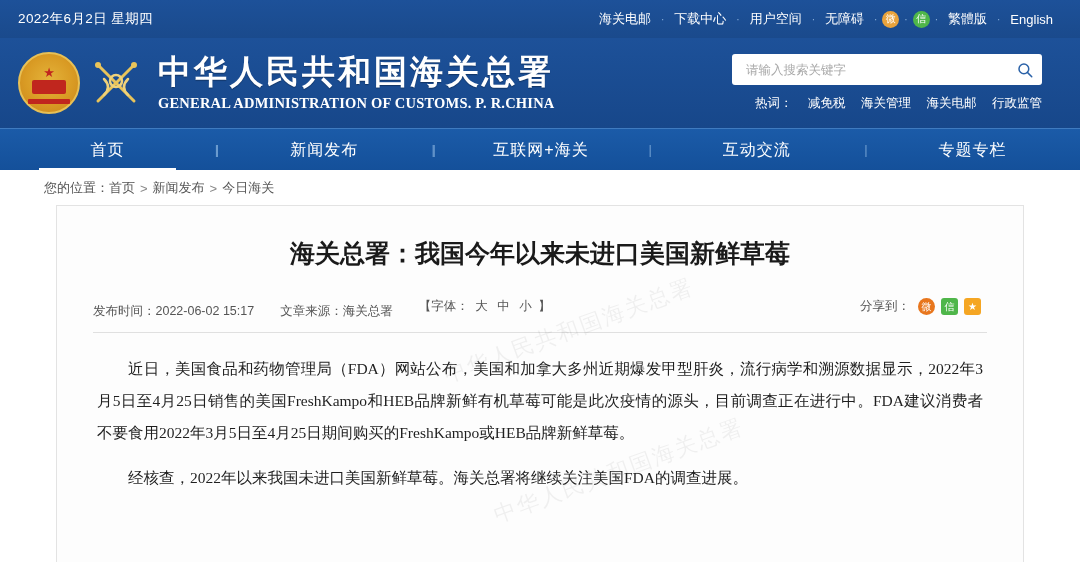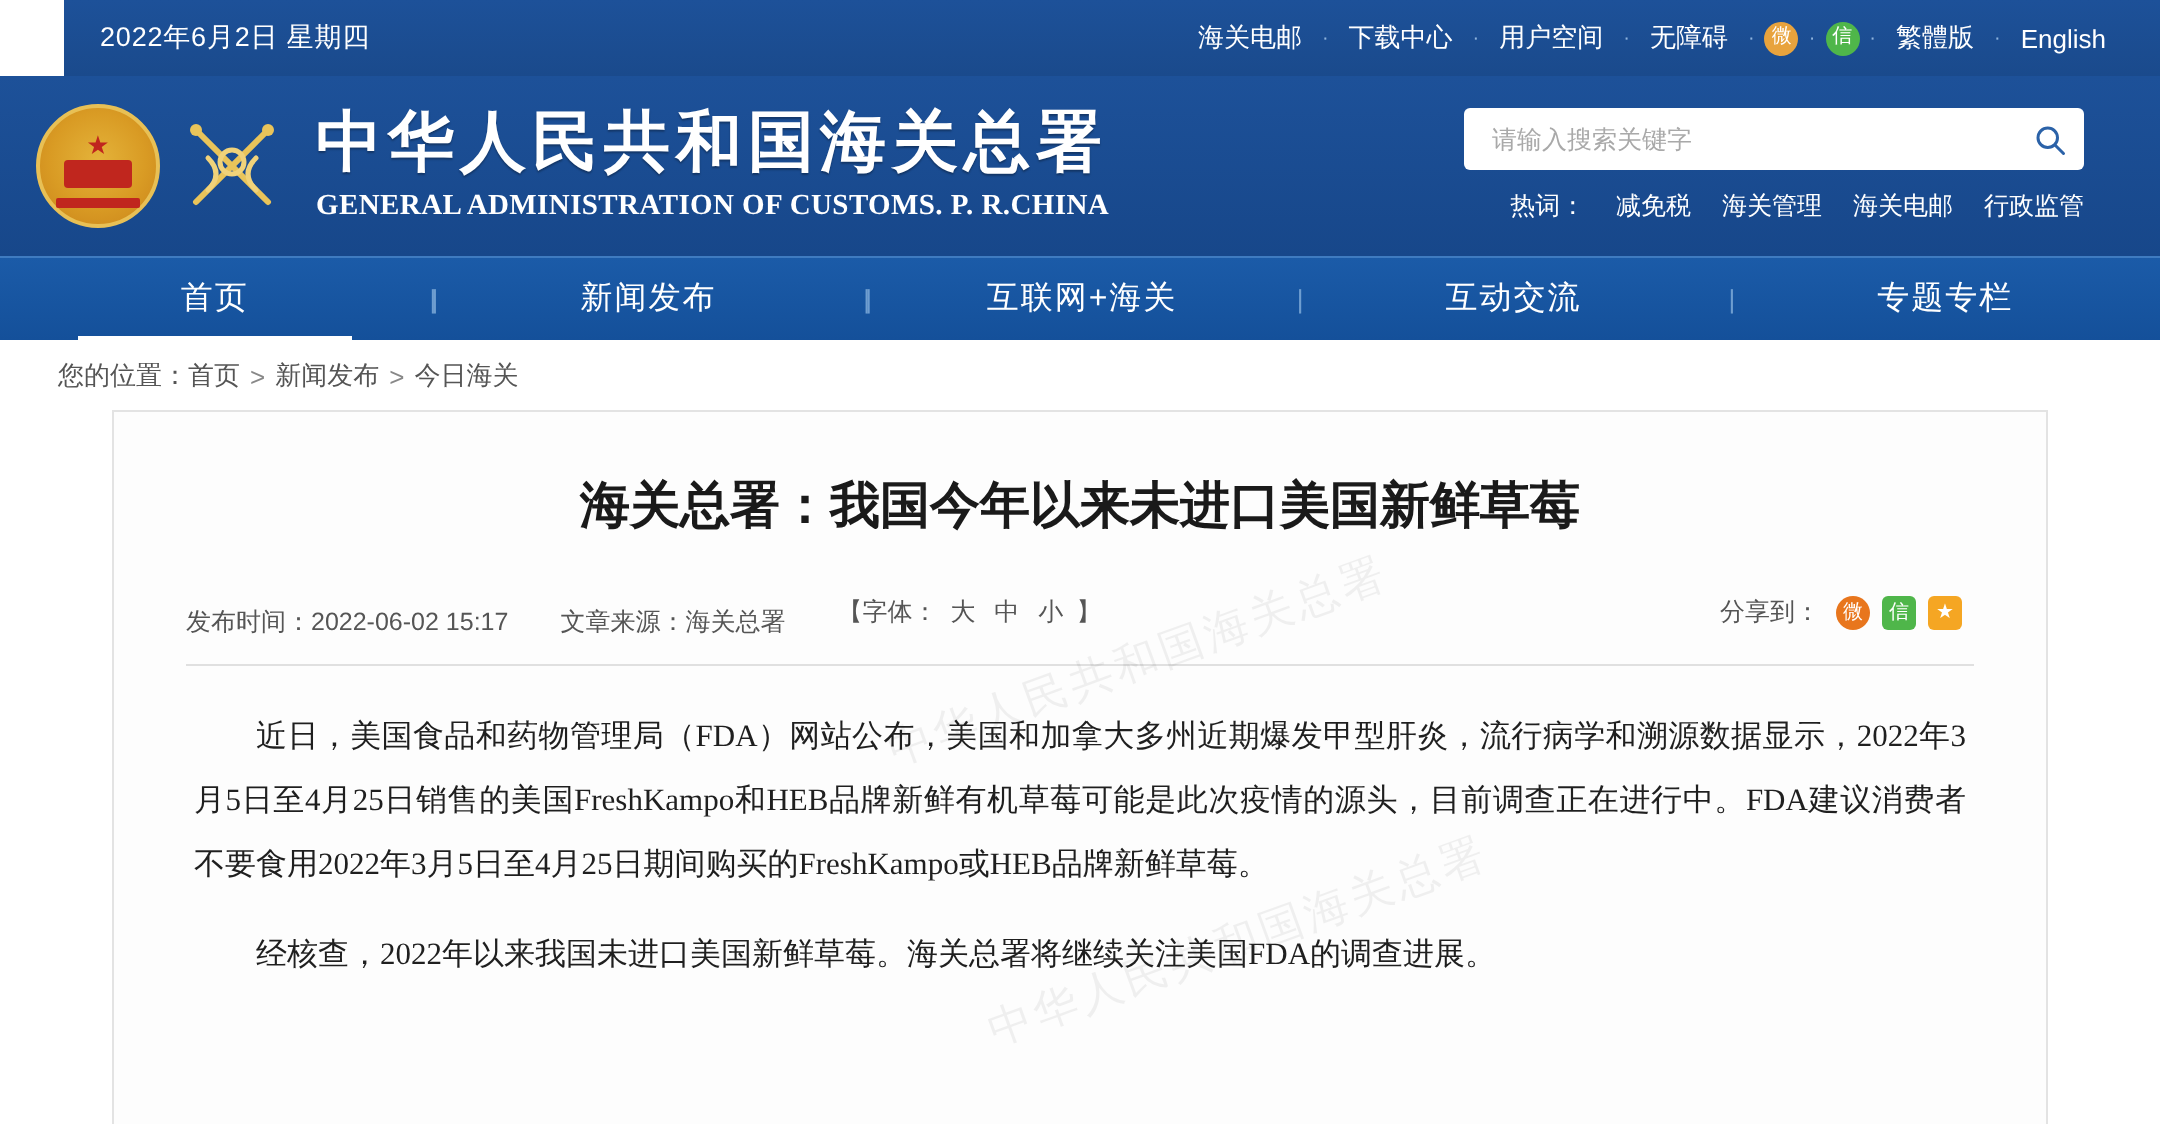--- a/index.html
+++ b/index.html
@@ -19,21 +19,20 @@
   
   .topbar {
     height: 38px;
     background: #1b4f93;
     background: linear-gradient(180deg,#1d5199 0%,#1a4a8c 100%);
     display: flex;
     align-items: center;
     color: #ffffff;
     font-size: 13px;
     padding: 10px 18px;
-    margin-left: 32px;
   }
   .topbar .date {
     font-size: 13.5px;
     color: #ffffff;
     letter-spacing: .4px;
   }
   .topbar .links {
     margin-left: auto;
     display: flex;
     align-items: center;
@@ -219,21 +218,21 @@
     font-size: 13px;
     text-align: center;
     line-height: 42px;
   }
 
   
   .breadcrumb {
     height: 36px;
     display: flex;
     align-items: center;
-    padding-left: 29px;
+    padding-left: 44px;
     font-size: 13px;
     color: #555;
     background: #ffffff;
   }
   .breadcrumb a { color: #555; text-decoration: none; }
   .breadcrumb .arrow { color: #888; margin: 0 5px; }
 
   
   .content {
     position: absolute;

